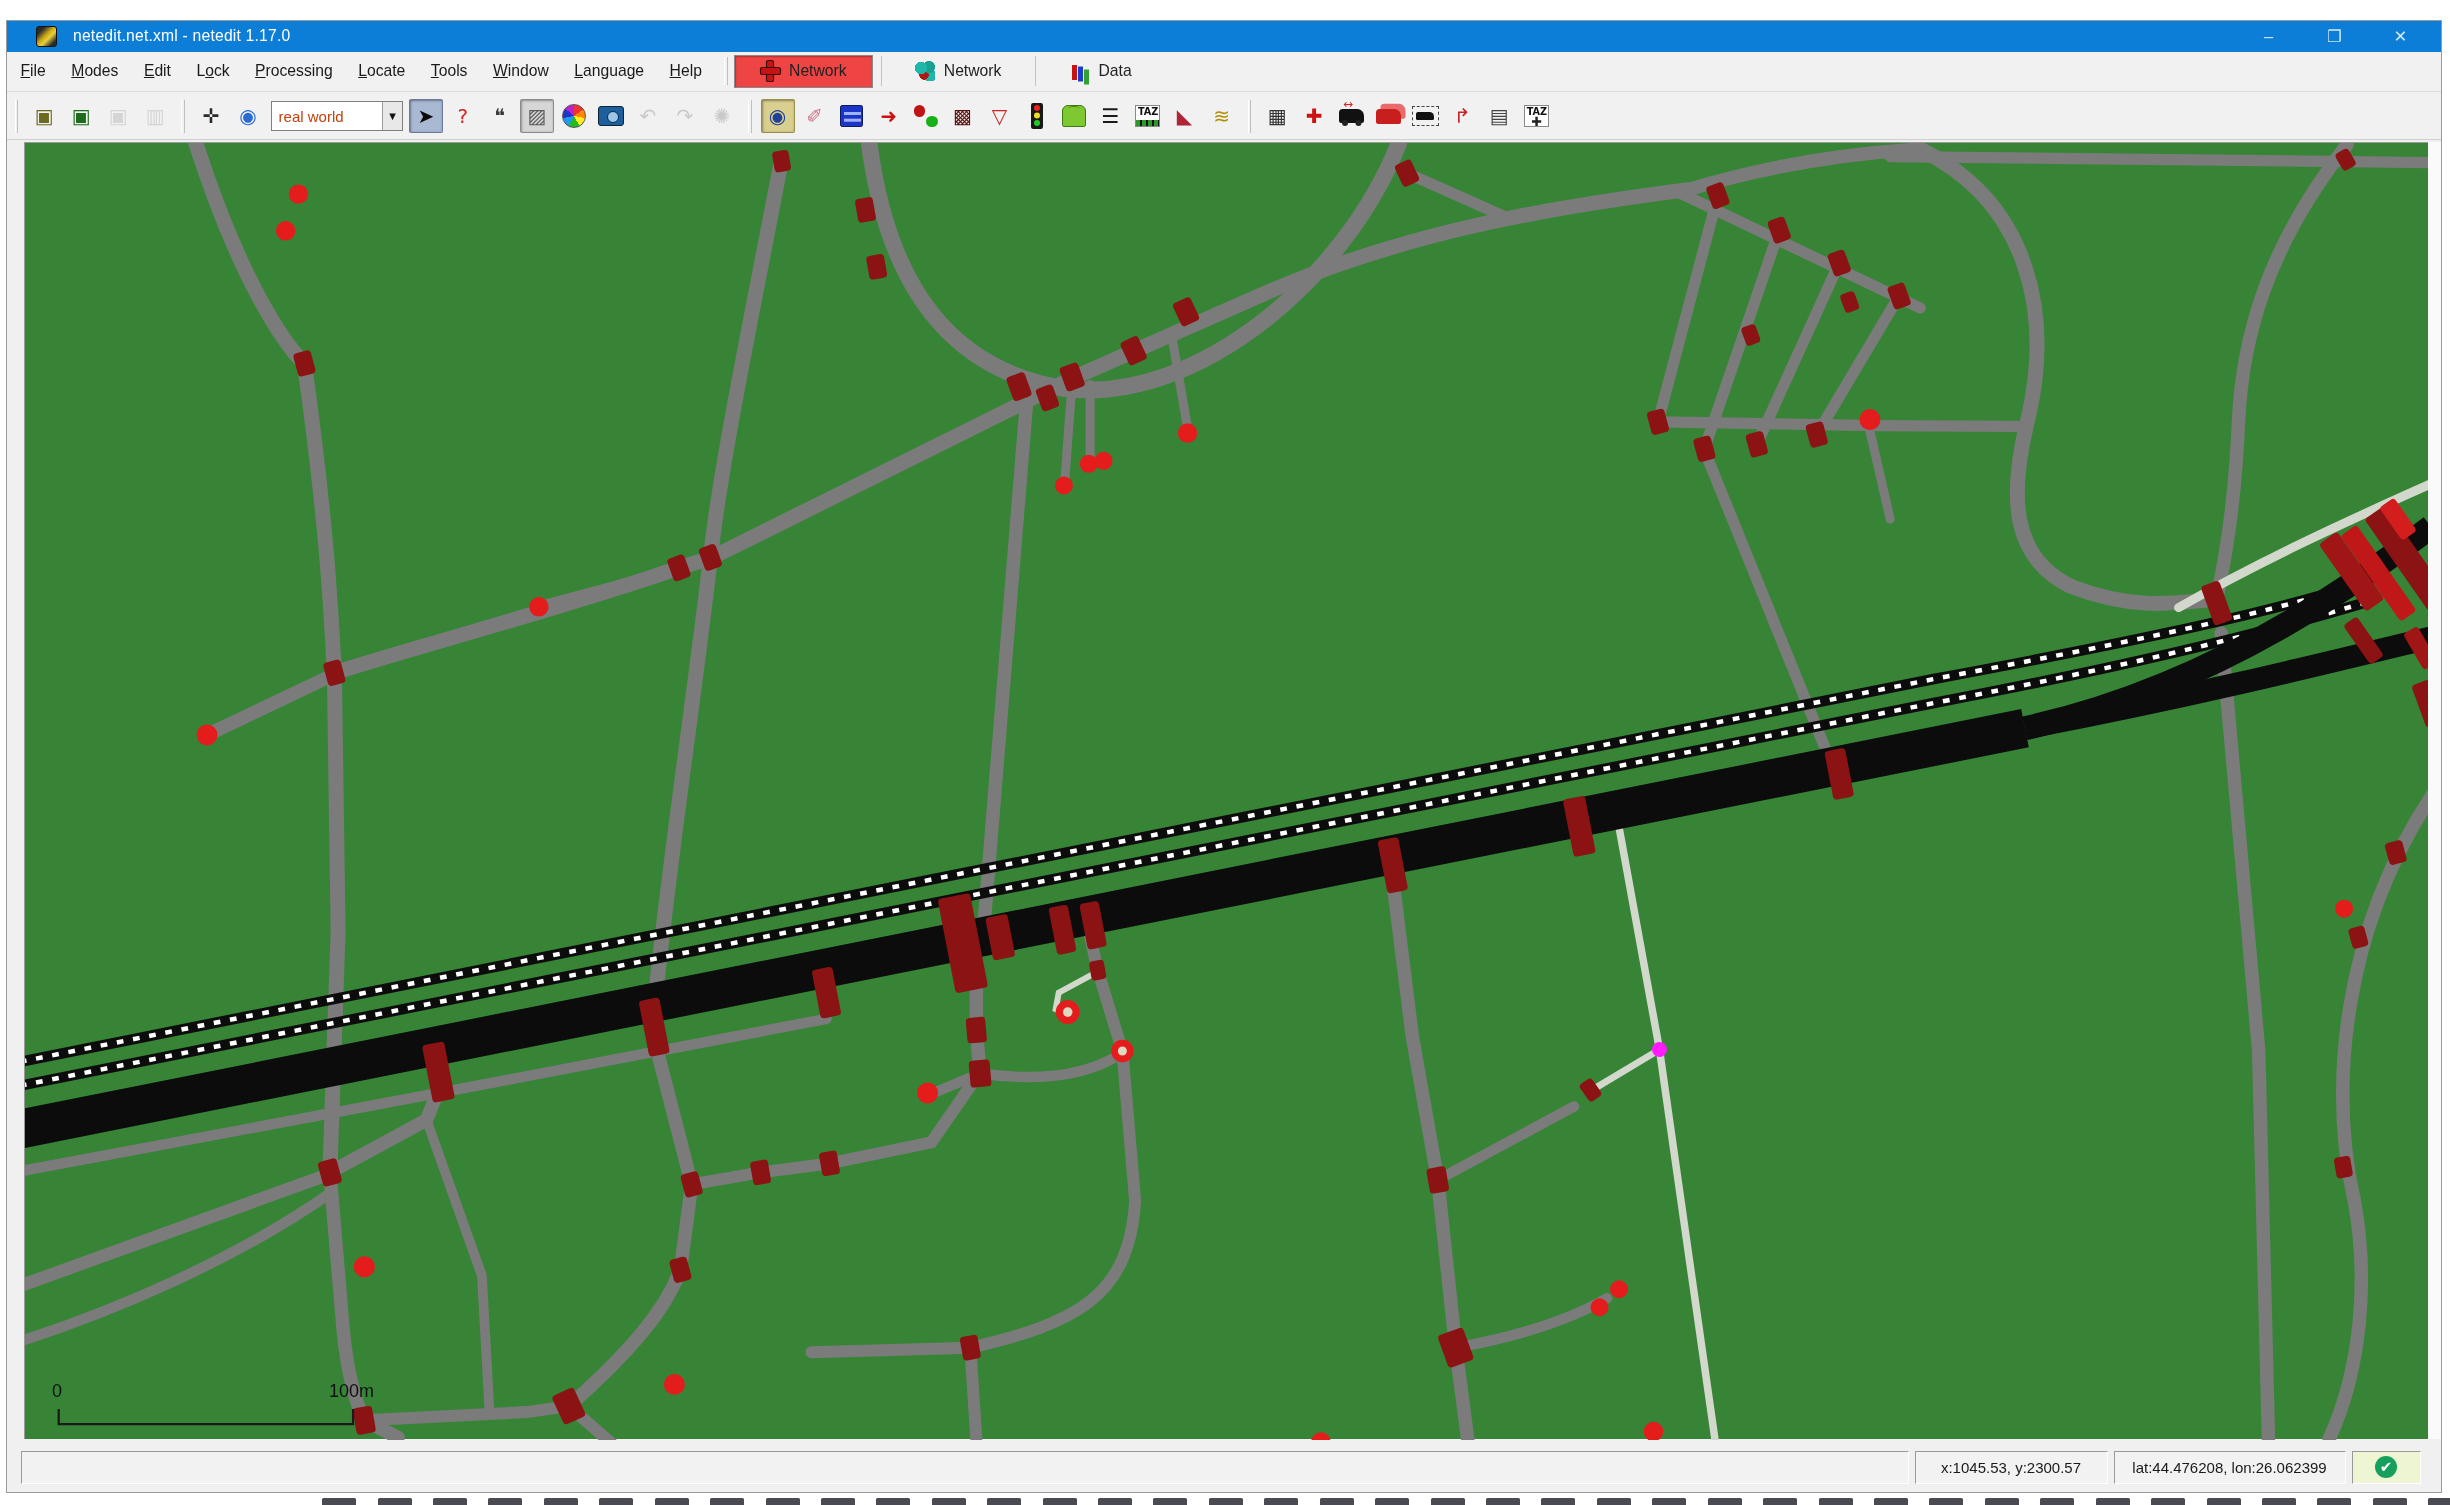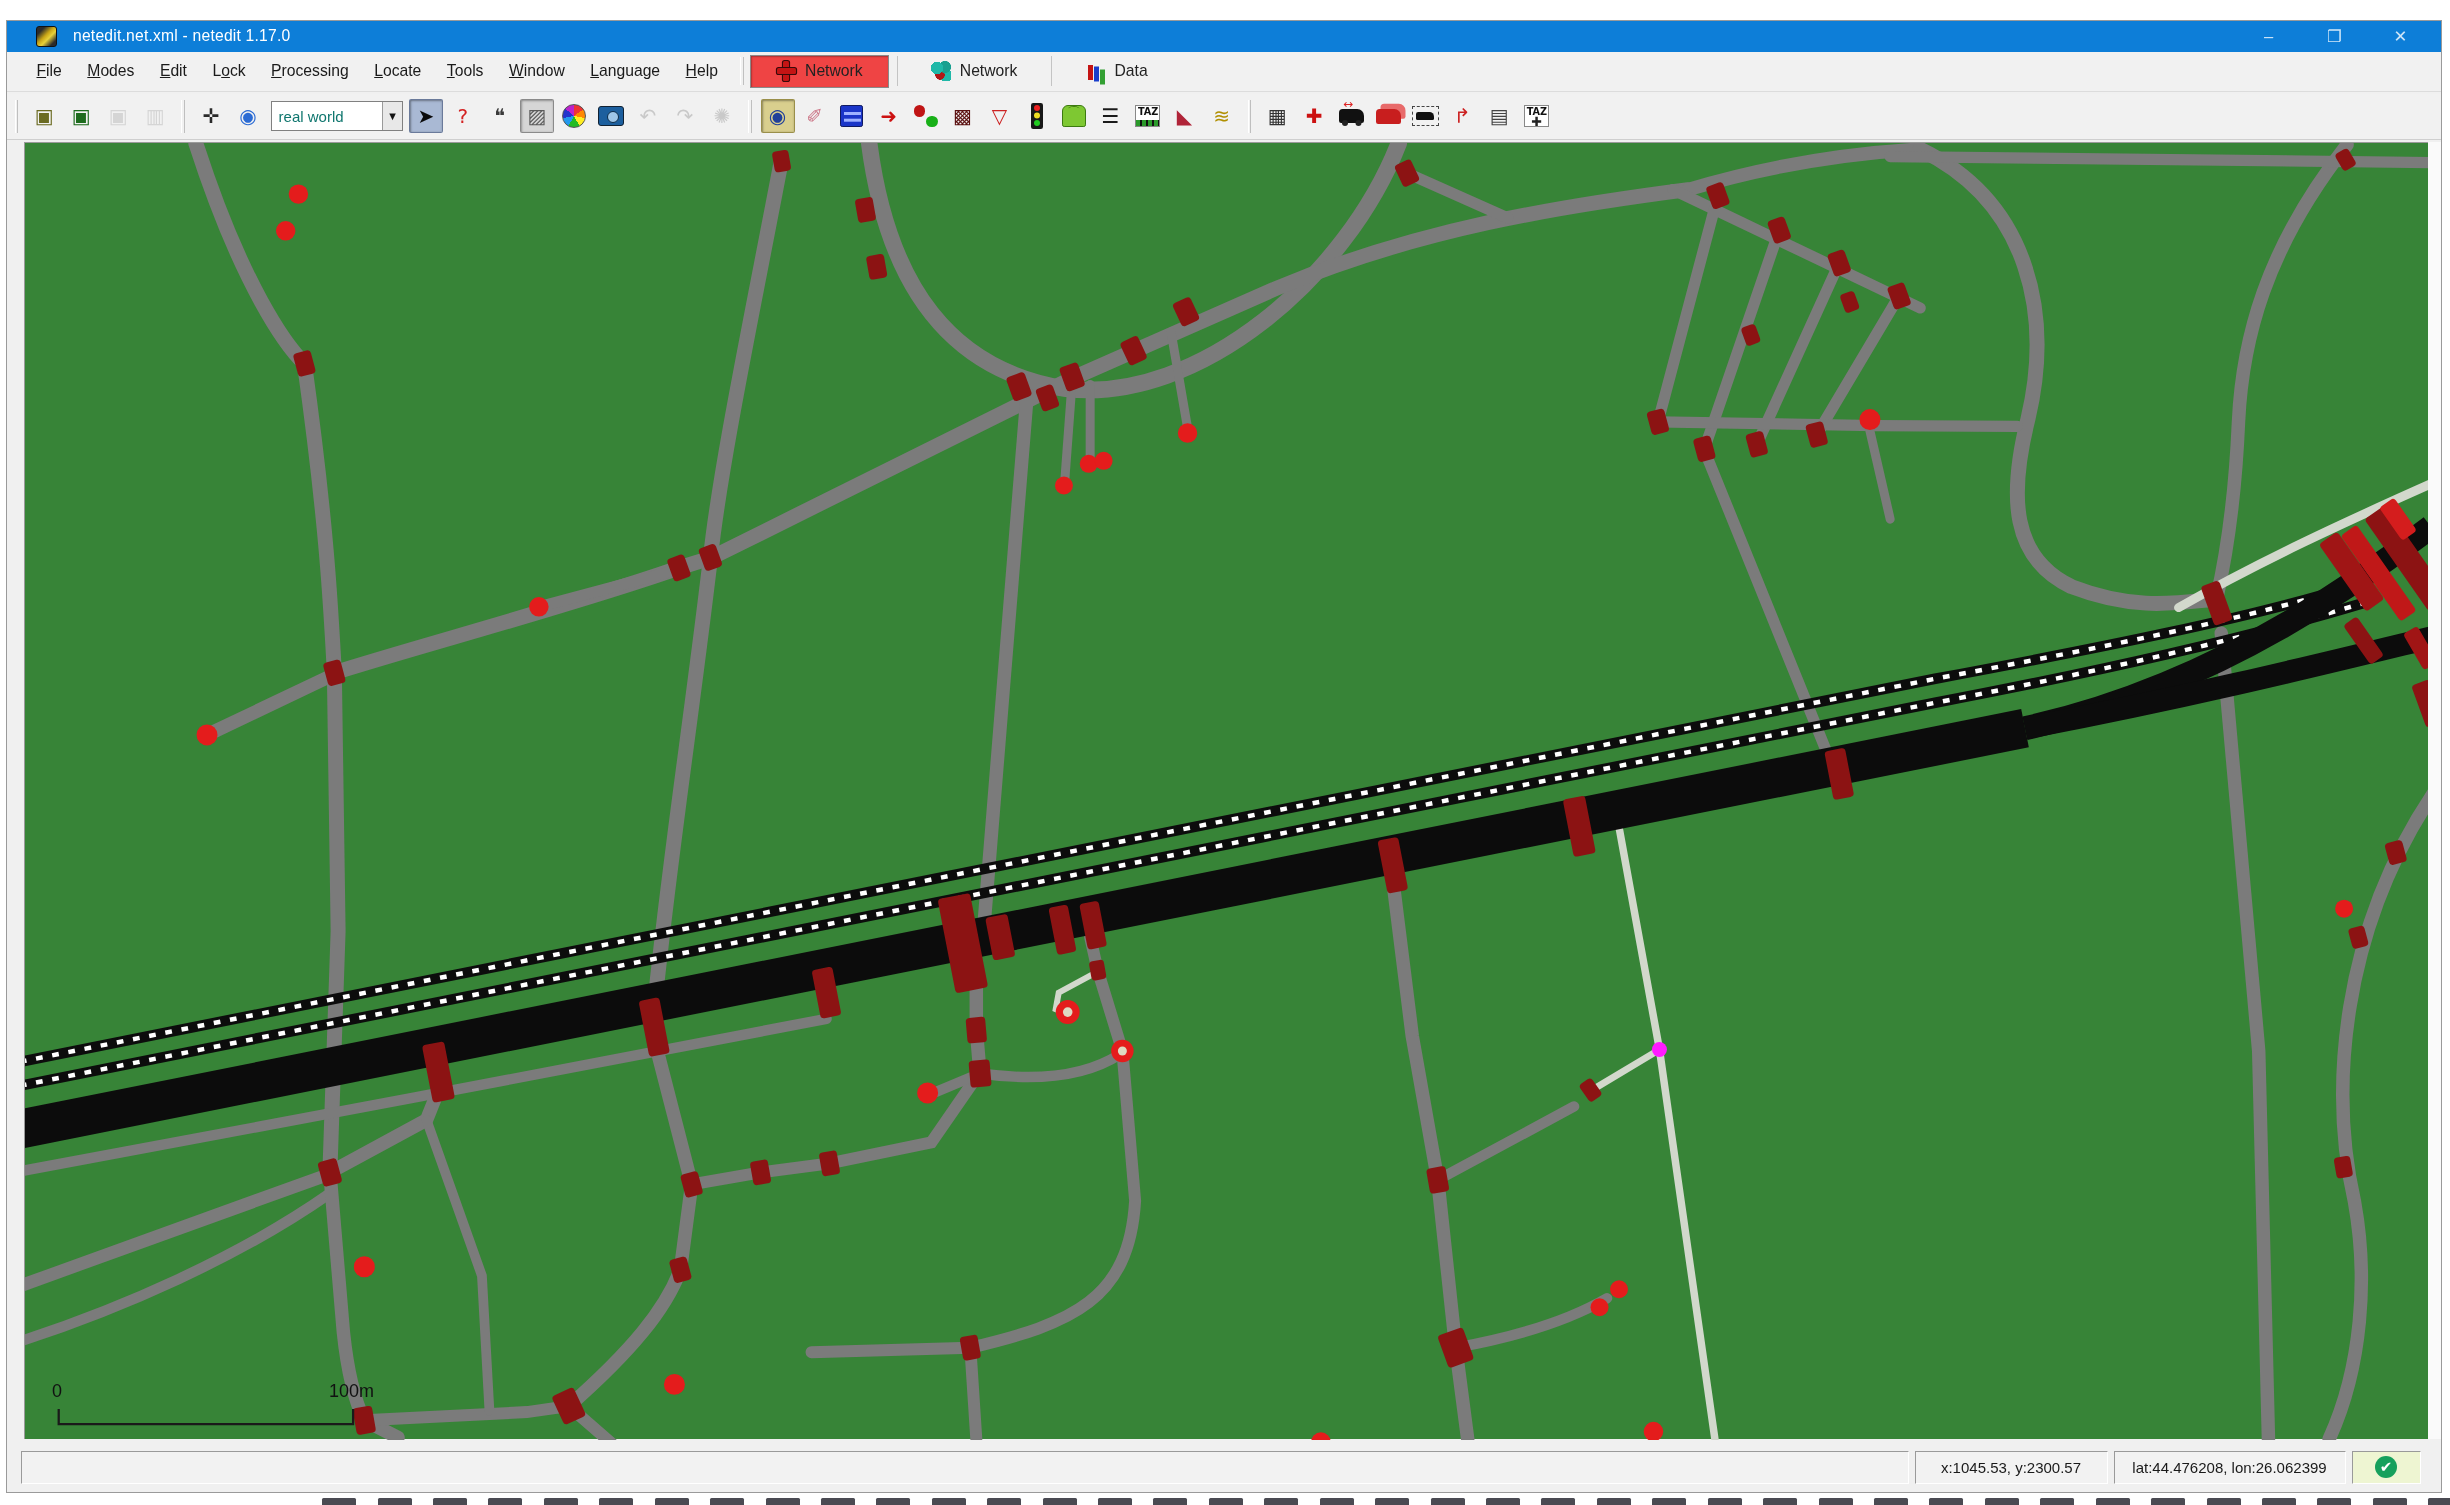--- a/index.html
+++ b/index.html
@@ -12,21 +12,21 @@
               display:flex; align-items:center; color:#fff; }
   #appicon { width:21px; height:21px; margin-left:28.5px; border-radius:3px;
              background:linear-gradient(135deg,#2b2b2b 20%,#caa616 45%,#e8d23a 60%,#2b2b2b 85%);
              border:0.7px solid #111; }
   #title { font-size:15.7px; margin-left:16.5px; letter-spacing:0.2px; }
   #wincontrols { position:absolute; right:7.5px; top:0; height:31px; display:flex; }
   .winbtn { width:66px; height:31px; display:flex; align-items:center; justify-content:center;
             color:#cfe6f8; font-size:16.5px; }
   
   #menubar { position:absolute; left:0; top:31px; width:100%; height:40px; background:#f1f1f1;
-             border-bottom:0.7px solid #dcdcdc; display:flex; align-items:center;padding-left:16px; }
+             border-bottom:0.7px solid #dcdcdc; display:flex; align-items:center; }
   .menu-item { font-size:15.7px; color:#1a1a1a; padding:6px 12px; margin-left:1.5px; }
   .menu-item u { text-decoration:underline; }
   #menubar .grip { width:3.7px; height:28.5px; border-left:1.5px solid #fff; border-right:1.5px solid #c0c0c0; margin:0 6px 0 10.5px; }
   .supermode { display:flex; align-items:center; gap:9px; font-size:15.7px; color:#222;
                padding:4.5px 25.5px; height:33px; border:0.7px solid transparent; }
   .supermode.active { background:#ef4444; border:0.7px solid #8a8a8a; box-shadow:inset 0.7px 0.7px 1.5px rgba(0,0,0,.35); }
   .sm-sep { width:0.7px; height:30px; background:#c4c4c4; margin:0 7.5px; }
   .smicon { width:19.5px; height:19.5px; display:inline-block; position:relative; }
   .smicon.network::before { content:""; position:absolute; left:6.7px; top:0; width:6px; height:19.5px; background:#c41414; border-radius:1.5px; box-shadow:0 0 0 1.1px #3a0a0a; }
   .smicon.network::after  { content:""; position:absolute; left:0; top:6.7px; width:19.5px; height:6px; background:#c41414; border-radius:1.5px; box-shadow:0 0 0 1.1px #3a0a0a; }
@@ -41,21 +41,21 @@
              border-bottom:0.7px solid #cfcfcf; display:flex; align-items:center; }
   #toolbar .grip { width:3.7px; height:33px; border-left:1.5px solid #ffffff; border-right:1.5px solid #bfbfbf; margin:0 7.5px; }
   .tbtn { width:34px; height:34px; margin:0 1.5px; display:flex; align-items:center; justify-content:center;
           font-family:"DejaVu Sans",sans-serif; font-size:20px; border:0.7px solid transparent; border-radius:1.5px;
           position:relative; background:transparent; }
   .tbtn.pressed      { background:#d6d6d6; border:0.7px solid #8a8a8a; box-shadow:inset 0.7px 0.7px 2.2px rgba(0,0,0,.4); }
   .tbtn.pressed-blue { background:#a9b9d4; border:0.7px solid #6a7a9a; box-shadow:inset 0.7px 0.7px 2.2px rgba(0,0,0,.45); }
   .tbtn.pressed-olive{ background:#d9cf8e; border:0.7px solid #9a8f4a; box-shadow:inset 0.7px 0.7px 2.2px rgba(0,0,0,.45); }
   .combo { width:132px; height:30px; background:#fff; border:0.7px solid #808080; margin:0 4.5px;
            display:flex; align-items:center; position:relative; }
-  .combo .val { font-size:15px; color:#0f766e; padding-left:6.7px; flex:1; }
+  .combo .val { font-size:15px; color:#c2410c; padding-left:6.7px; flex:1; }
   .combo .arrow { width:19.5px; height:100%; border-left:0.7px solid #9a9a9a; background:#e8e8e8;
                   display:flex; align-items:center; justify-content:center; font-size:11.2px; color:#111; }
   
   .ic { position:relative; display:inline-block; }
   .ic.colorwheel { width:24px; height:24px; border-radius:50%;
       background:conic-gradient(#e33 0 15%, #f80 15% 28%, #fe2 28% 42%, #2b2 42% 58%, #29e 58% 72%, #23c 72% 86%, #b2c 86% 100%); border:0.7px solid #555; }
   .ic.camera { width:25.5px; height:19.5px; background:#1c5f9e; border-radius:3px; border:0.7px solid #123; }
   .ic.camera::after { content:""; position:absolute; left:7.5px; top:3.7px; width:10.5px; height:10.5px; border-radius:50%; background:#9ec6e8; border:1.5px solid #0b2c4a; }
   .ic.move { width:22.5px; height:22.5px; background:#1a35c8; border-radius:2.2px; border:0.7px solid #101a60; }
   .ic.move::after { content:""; position:absolute; left:3px; top:6px; width:16.5px; height:3.7px; background:#9fb2ff; box-shadow:0 6.7px 0 #9fb2ff; }

